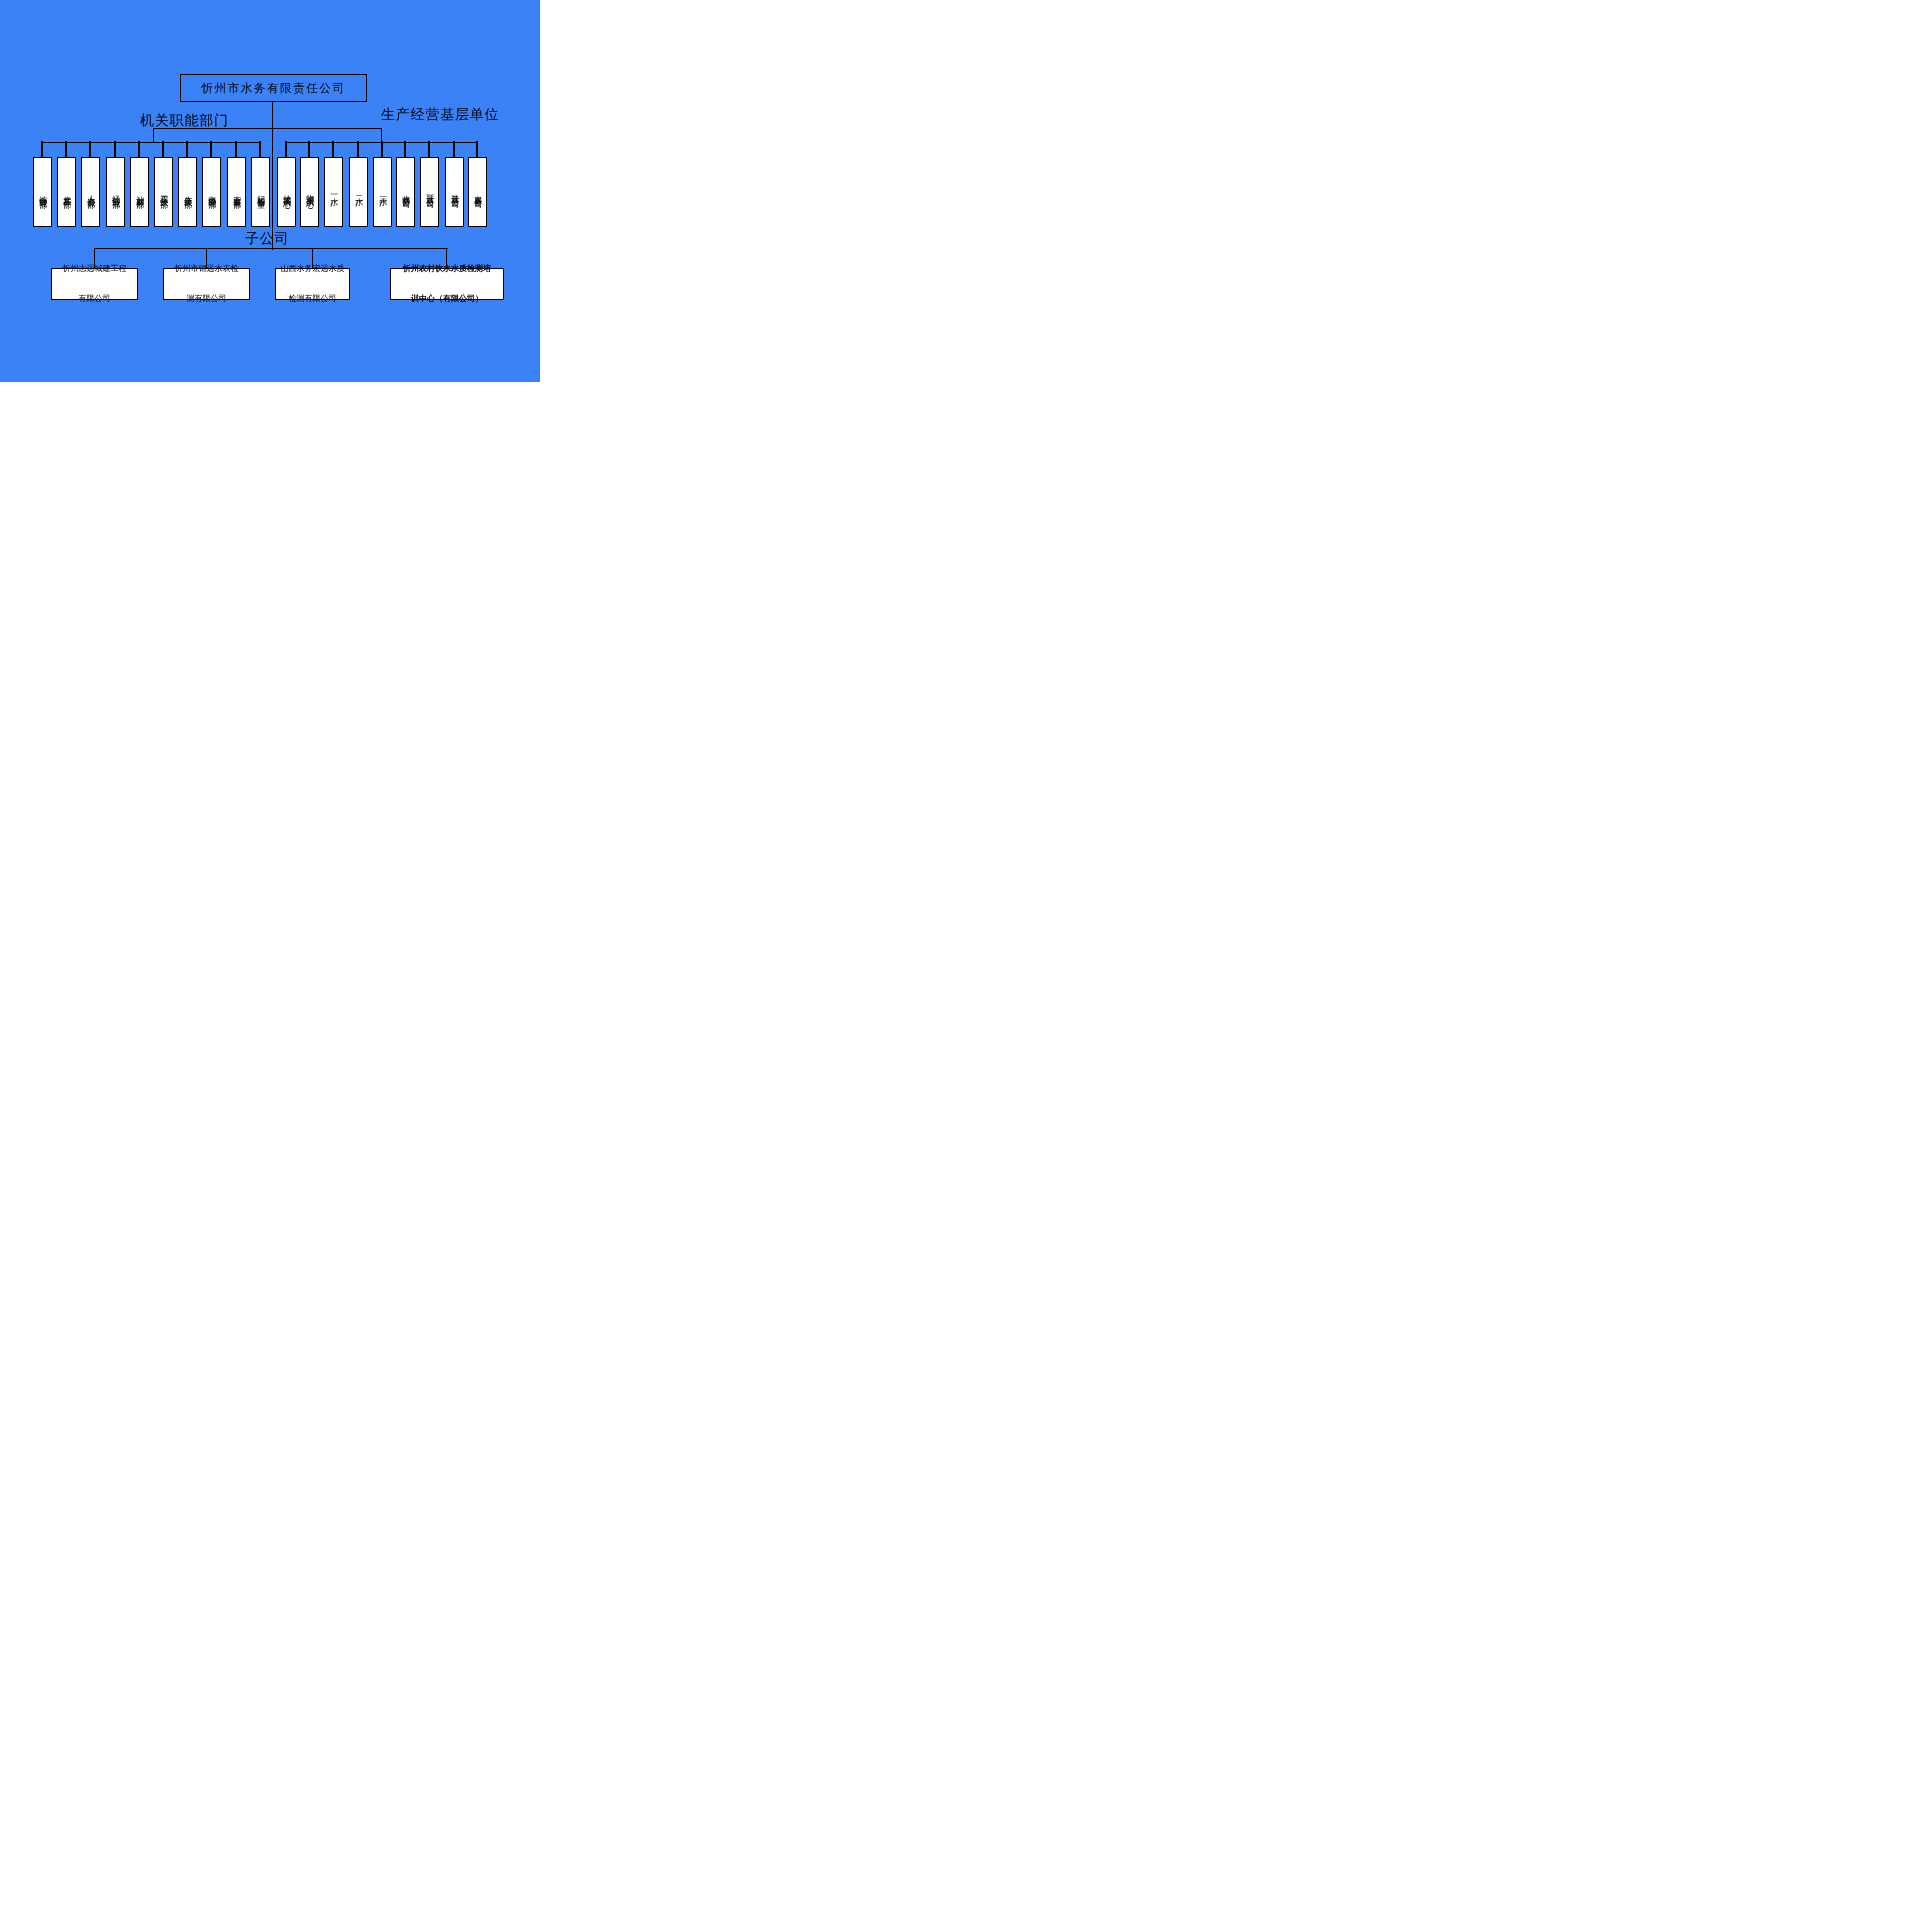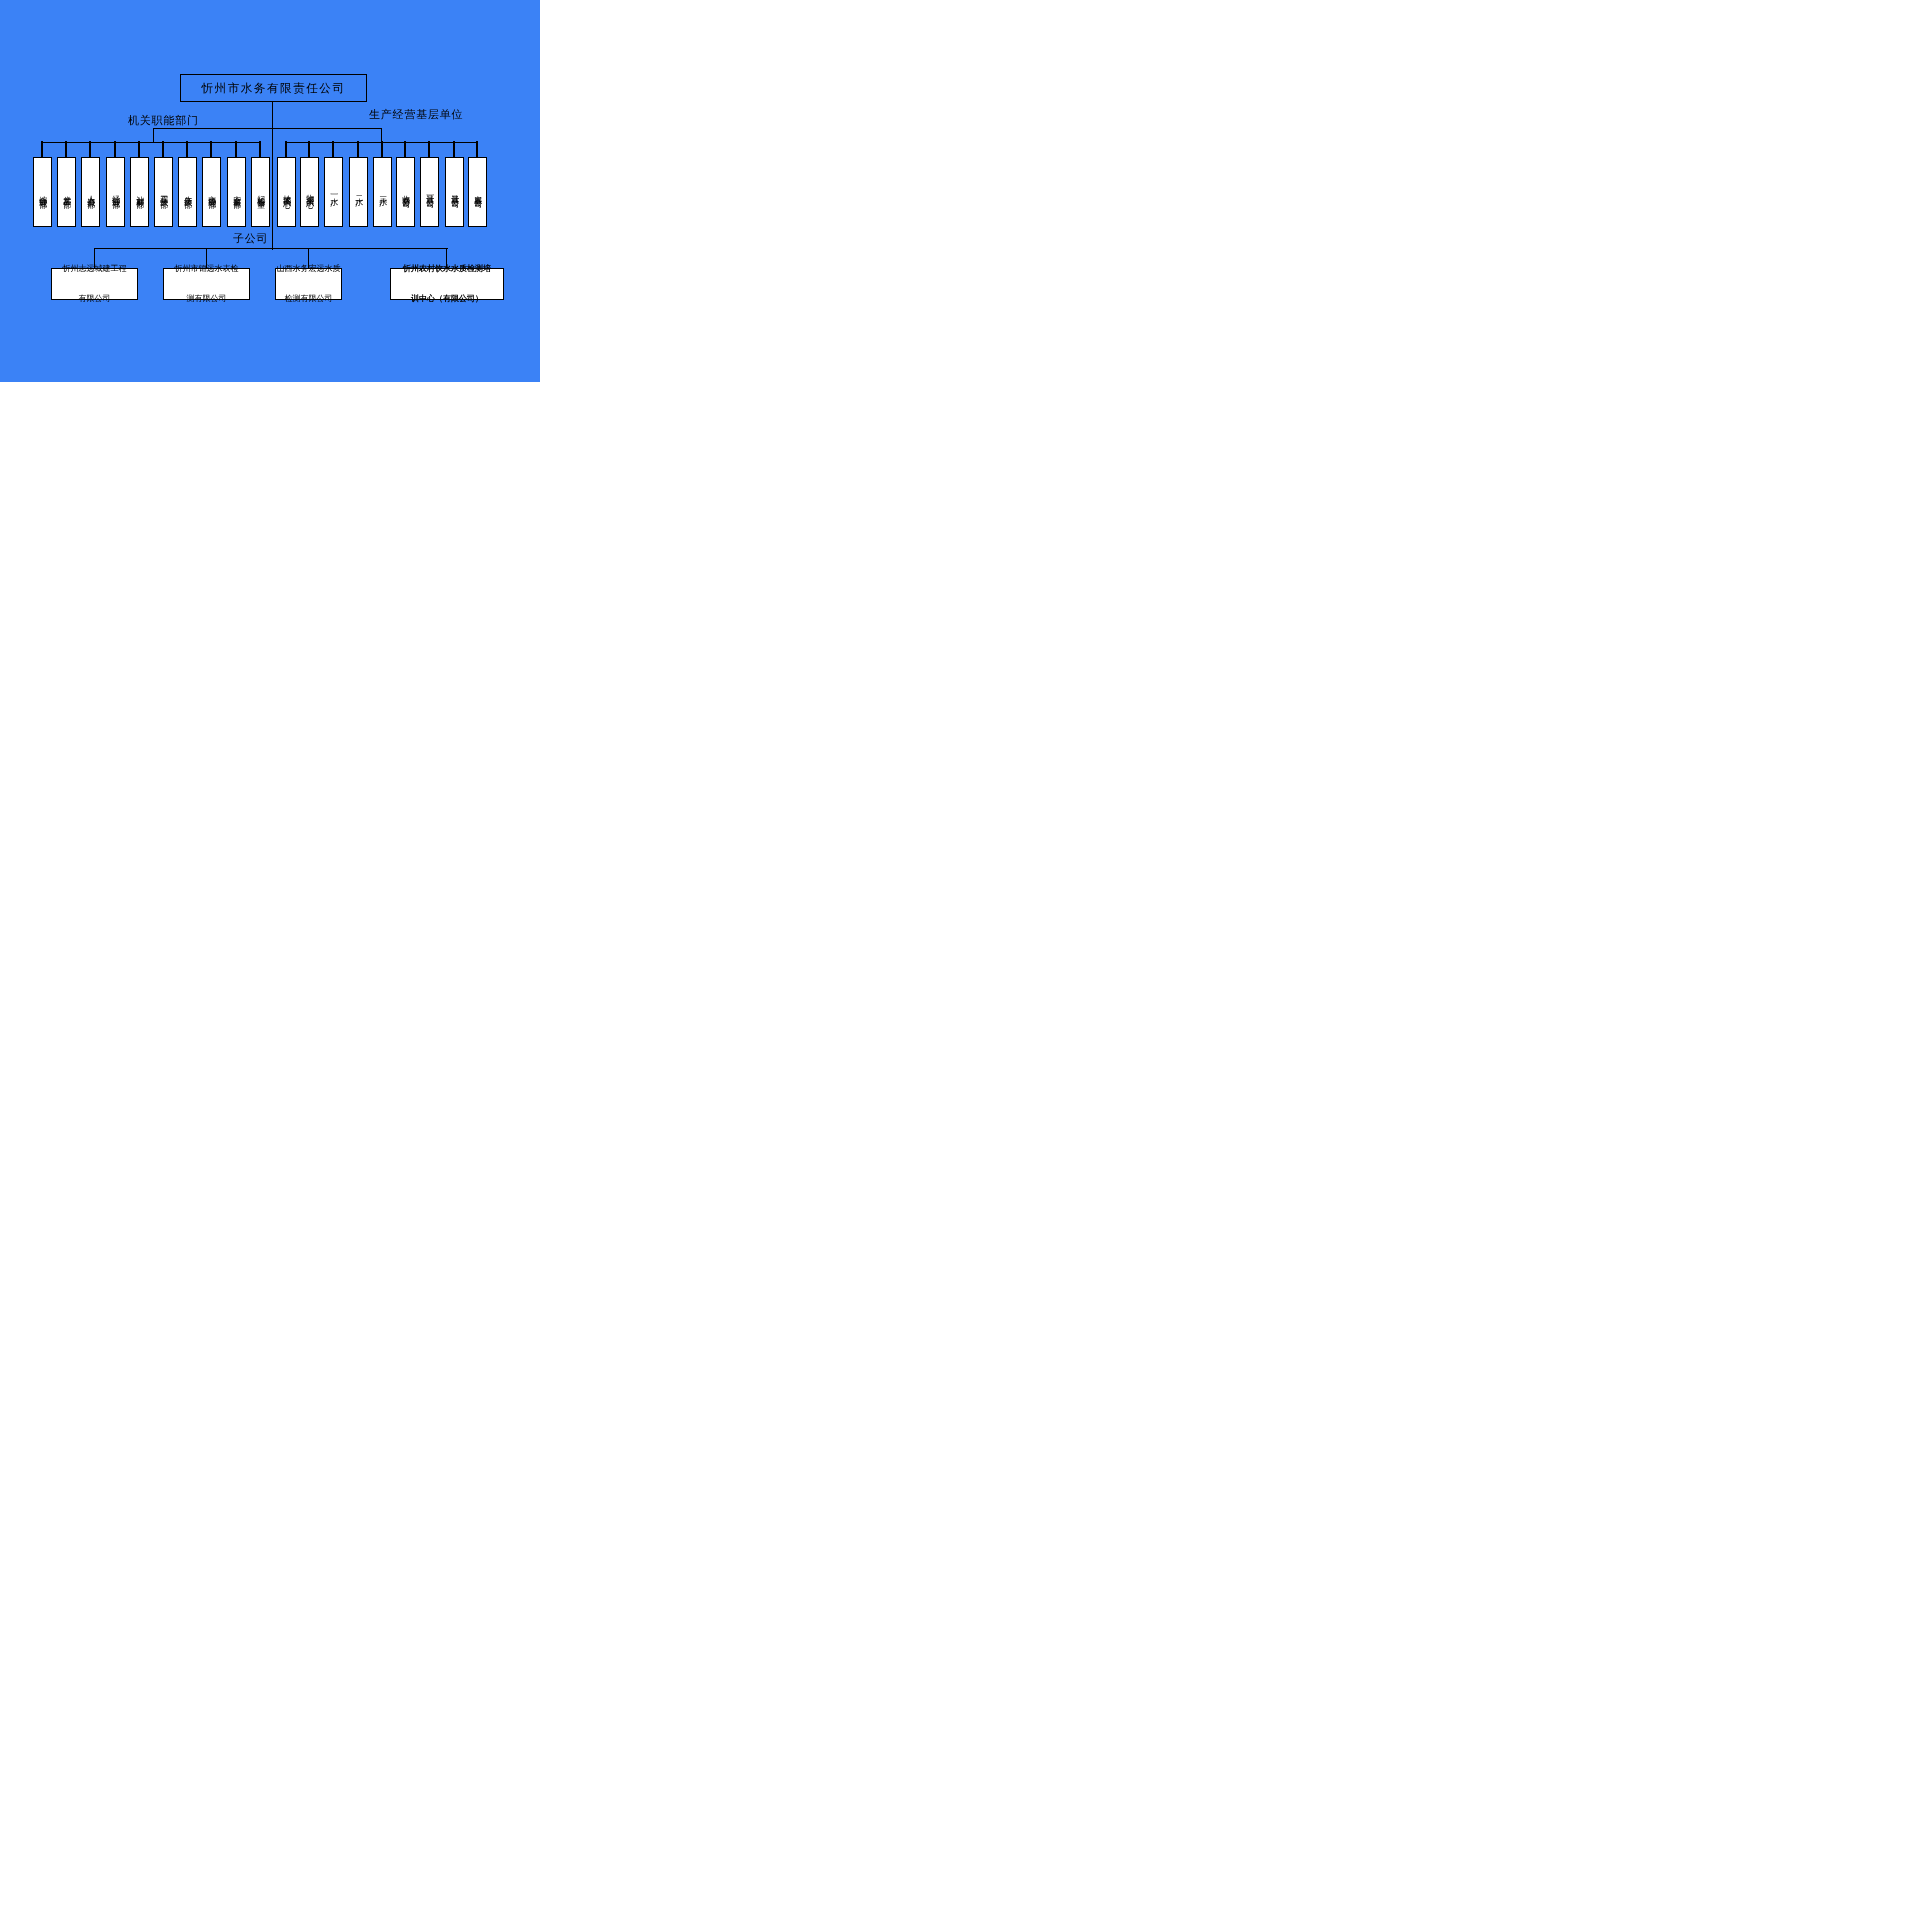--- a/index.html
+++ b/index.html
@@ -9,22 +9,22 @@
   .line{position:absolute;background:#000;}
 
   .root-box{
     position:absolute;left:180px;top:74px;width:187px;height:28px;
     border:1.9px solid #000;box-sizing:border-box;
     display:flex;align-items:center;justify-content:center;
     font-size:11.6px;letter-spacing:1.5px;white-space:nowrap;
   }
 
   .group-label{
-    position:absolute;font-size:11px;letter-spacing:0.8px;white-space:nowrap;
-    height:11.6px;line-height:11.6px;
+    position:absolute;font-size:14px;letter-spacing:0.8px;white-space:nowrap;
+    height:11.6px;line-height:11.6px;margin-left:12px;
   }
 
   .vbox{
     position:absolute;top:157px;width:18.5px;height:70px;
     border:1.2px solid #000;box-sizing:border-box;background:#fff;
     display:flex;align-items:center;justify-content:center;
   }
   .vbox::before{ 
     content:"";position:absolute;top:-16.6px;left:50%;width:1.2px;margin-left:-0.8px;
     height:15.4px;background:#000;
@@ -127,21 +127,21 @@
     </div>
 
   <div class="sub-box" style="left:51px;width:87px;">
     <div>忻州志远城建工程</div>
     <div>有限公司</div>
   </div>
   <div class="sub-box" style="left:163px;width:87px;">
     <div>忻州市锦远水表检</div>
     <div>测有限公司</div>
   </div>
-  <div class="sub-box" style="left:275px;width:67px;">
+  <div class="sub-box" style="left:275px;width:75px;">
     <div>山西水务宏远水质</div>
     <div>检测有限公司</div>
   </div>
   <div class="sub-box" style="left:390px;width:114px;font-weight:bold;">
     <div>忻州农村饮水水质检测培</div>
     <div>训中心（有限公司）</div>
   </div>
 
 </div>
 

